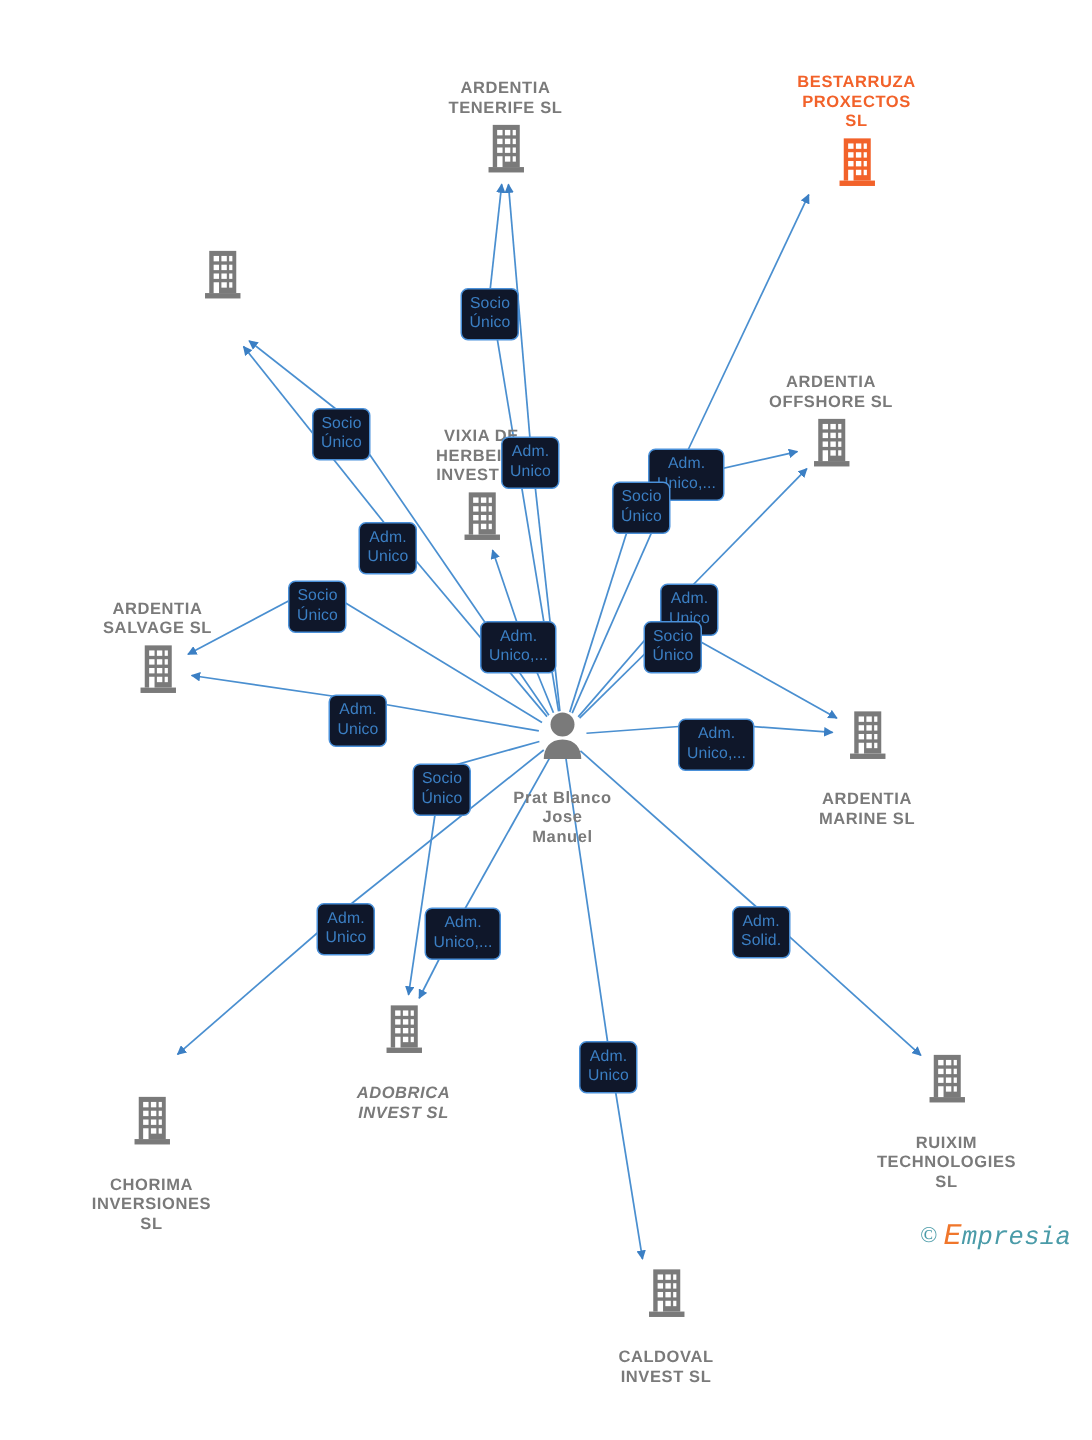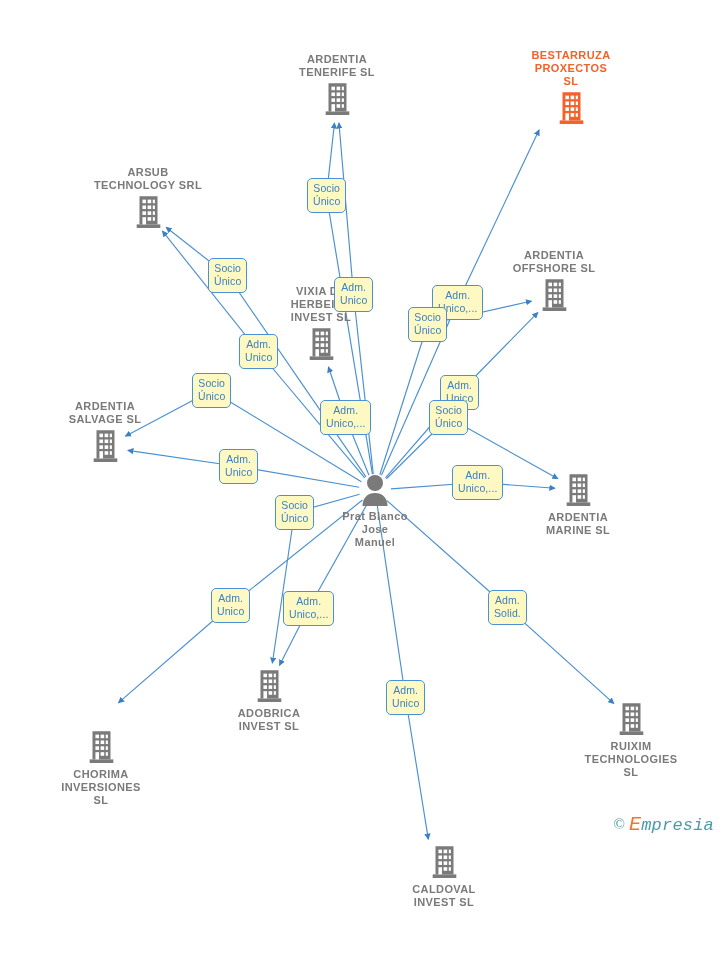--- a/index.html
+++ b/index.html
@@ -23,37 +23,38 @@
     color:#7a7a7a;
     font-size:11px;
     line-height:13px;
     letter-spacing:.4px;
     font-weight:bold;
     white-space:pre-line;
   }
   .node .glyph{display:block;line-height:0;}
   .node .cap{display:block;}
   .node.label-top .cap{margin-bottom:3px;}
-  .node.label-bottom .cap{margin-top:4px;}
+  .node.label-bottom .cap{margin-top:20px;}
   .node.focus .cap{color:#6d6d6d;}
 
   
   .badge{
     position:absolute;
-    background:#fef9c3;
+    background:#0f172a;
     border:1.4px solid #4a90d9;
     border-radius:5px;
     color:#3b7fc4;
     font-size:10.5px;
     line-height:13px;
     text-align:center;
     padding:3px 5px 4px 5px;
     white-space:pre-line;
     font-weight:normal;
     letter-spacing:.1px;
+    margin-top:14px;
   }
 
   
   .watermark{
     position:absolute;
     right:14px;bottom:12px;
     display:flex;align-items:center;gap:4px;
     font-size:17px;
   }
   .watermark .cmark{color:#4a9ba8;font-size:15px;font-family:"Liberation Serif",serif;}
@@ -141,21 +142,21 @@
             <rect x="6.6" y="9.2" width="3.2" height="3.2" fill="#fff"></rect>
             <rect x="11.2" y="9.2" width="3.2" height="3.2" fill="#fff"></rect>
             <rect x="15.8" y="9.2" width="1.9" height="3.2" fill="#fff"></rect>
             <rect x="6.6" y="14.4" width="3.2" height="3.2" fill="#fff"></rect>
             <rect x="11.2" y="14.4" width="3.2" height="3.2" fill="#fff"></rect>
             <rect x="15.8" y="14.4" width="1.9" height="3.2" fill="#fff"></rect>
             <rect x="6.6" y="19.6" width="3.2" height="6.4" fill="#fff"></rect>
             <rect x="11.2" y="19.6" width="3.2" height="3.2" fill="#fff"></rect>
             <rect x="15.8" y="19.6" width="1.9" height="3.2" fill="#fff"></rect>
           </svg></span></div>
-      <div class="node label-top" style="left: 148px; top: 166px;"><span class="cap">ARSUB<br>TECHNOLOGY SRL</span><span class="glyph"><svg width="27" height="34" viewBox="0 0 24 30" xmlns="http://www.w3.org/2000/svg">
+      <div class="node label-top" style="left: 148px; top: 166px;"><span class="glyph"><svg width="27" height="34" viewBox="0 0 24 30" xmlns="http://www.w3.org/2000/svg">
             <rect x="4" y="1" width="16" height="25" fill="#7a7a7a"></rect>
             <rect x="1.5" y="26" width="21" height="3.2" fill="#7a7a7a"></rect>
             <rect x="6.6" y="4" width="3.2" height="3.2" fill="#fff"></rect>
             <rect x="11.2" y="4" width="3.2" height="3.2" fill="#fff"></rect>
             <rect x="15.8" y="4" width="1.9" height="3.2" fill="#fff"></rect>
             <rect x="6.6" y="9.2" width="3.2" height="3.2" fill="#fff"></rect>
             <rect x="11.2" y="9.2" width="3.2" height="3.2" fill="#fff"></rect>
             <rect x="15.8" y="9.2" width="1.9" height="3.2" fill="#fff"></rect>
             <rect x="6.6" y="14.4" width="3.2" height="3.2" fill="#fff"></rect>
             <rect x="11.2" y="14.4" width="3.2" height="3.2" fill="#fff"></rect>
@@ -237,21 +238,21 @@
             <rect x="6.6" y="9.2" width="3.2" height="3.2" fill="#fff"></rect>
             <rect x="11.2" y="9.2" width="3.2" height="3.2" fill="#fff"></rect>
             <rect x="15.8" y="9.2" width="1.9" height="3.2" fill="#fff"></rect>
             <rect x="6.6" y="14.4" width="3.2" height="3.2" fill="#fff"></rect>
             <rect x="11.2" y="14.4" width="3.2" height="3.2" fill="#fff"></rect>
             <rect x="15.8" y="14.4" width="1.9" height="3.2" fill="#fff"></rect>
             <rect x="6.6" y="19.6" width="3.2" height="6.4" fill="#fff"></rect>
             <rect x="11.2" y="19.6" width="3.2" height="3.2" fill="#fff"></rect>
             <rect x="15.8" y="19.6" width="1.9" height="3.2" fill="#fff"></rect>
           </svg></span><span class="cap">CHORIMA<br>INVERSIONES<br>SL</span></div>
-      <div class="node label-bottom" style="left: 269px; top: 669px;"><span class="glyph"><svg width="27" height="34" viewBox="0 0 24 30" xmlns="http://www.w3.org/2000/svg">
+      <div class="node label-bottom" style="left: 269px; top: 669px; font-style: italic;"><span class="glyph"><svg width="27" height="34" viewBox="0 0 24 30" xmlns="http://www.w3.org/2000/svg">
             <rect x="4" y="1" width="16" height="25" fill="#7a7a7a"></rect>
             <rect x="1.5" y="26" width="21" height="3.2" fill="#7a7a7a"></rect>
             <rect x="6.6" y="4" width="3.2" height="3.2" fill="#fff"></rect>
             <rect x="11.2" y="4" width="3.2" height="3.2" fill="#fff"></rect>
             <rect x="15.8" y="4" width="1.9" height="3.2" fill="#fff"></rect>
             <rect x="6.6" y="9.2" width="3.2" height="3.2" fill="#fff"></rect>
             <rect x="11.2" y="9.2" width="3.2" height="3.2" fill="#fff"></rect>
             <rect x="15.8" y="9.2" width="1.9" height="3.2" fill="#fff"></rect>
             <rect x="6.6" y="14.4" width="3.2" height="3.2" fill="#fff"></rect>
             <rect x="11.2" y="14.4" width="3.2" height="3.2" fill="#fff"></rect>

